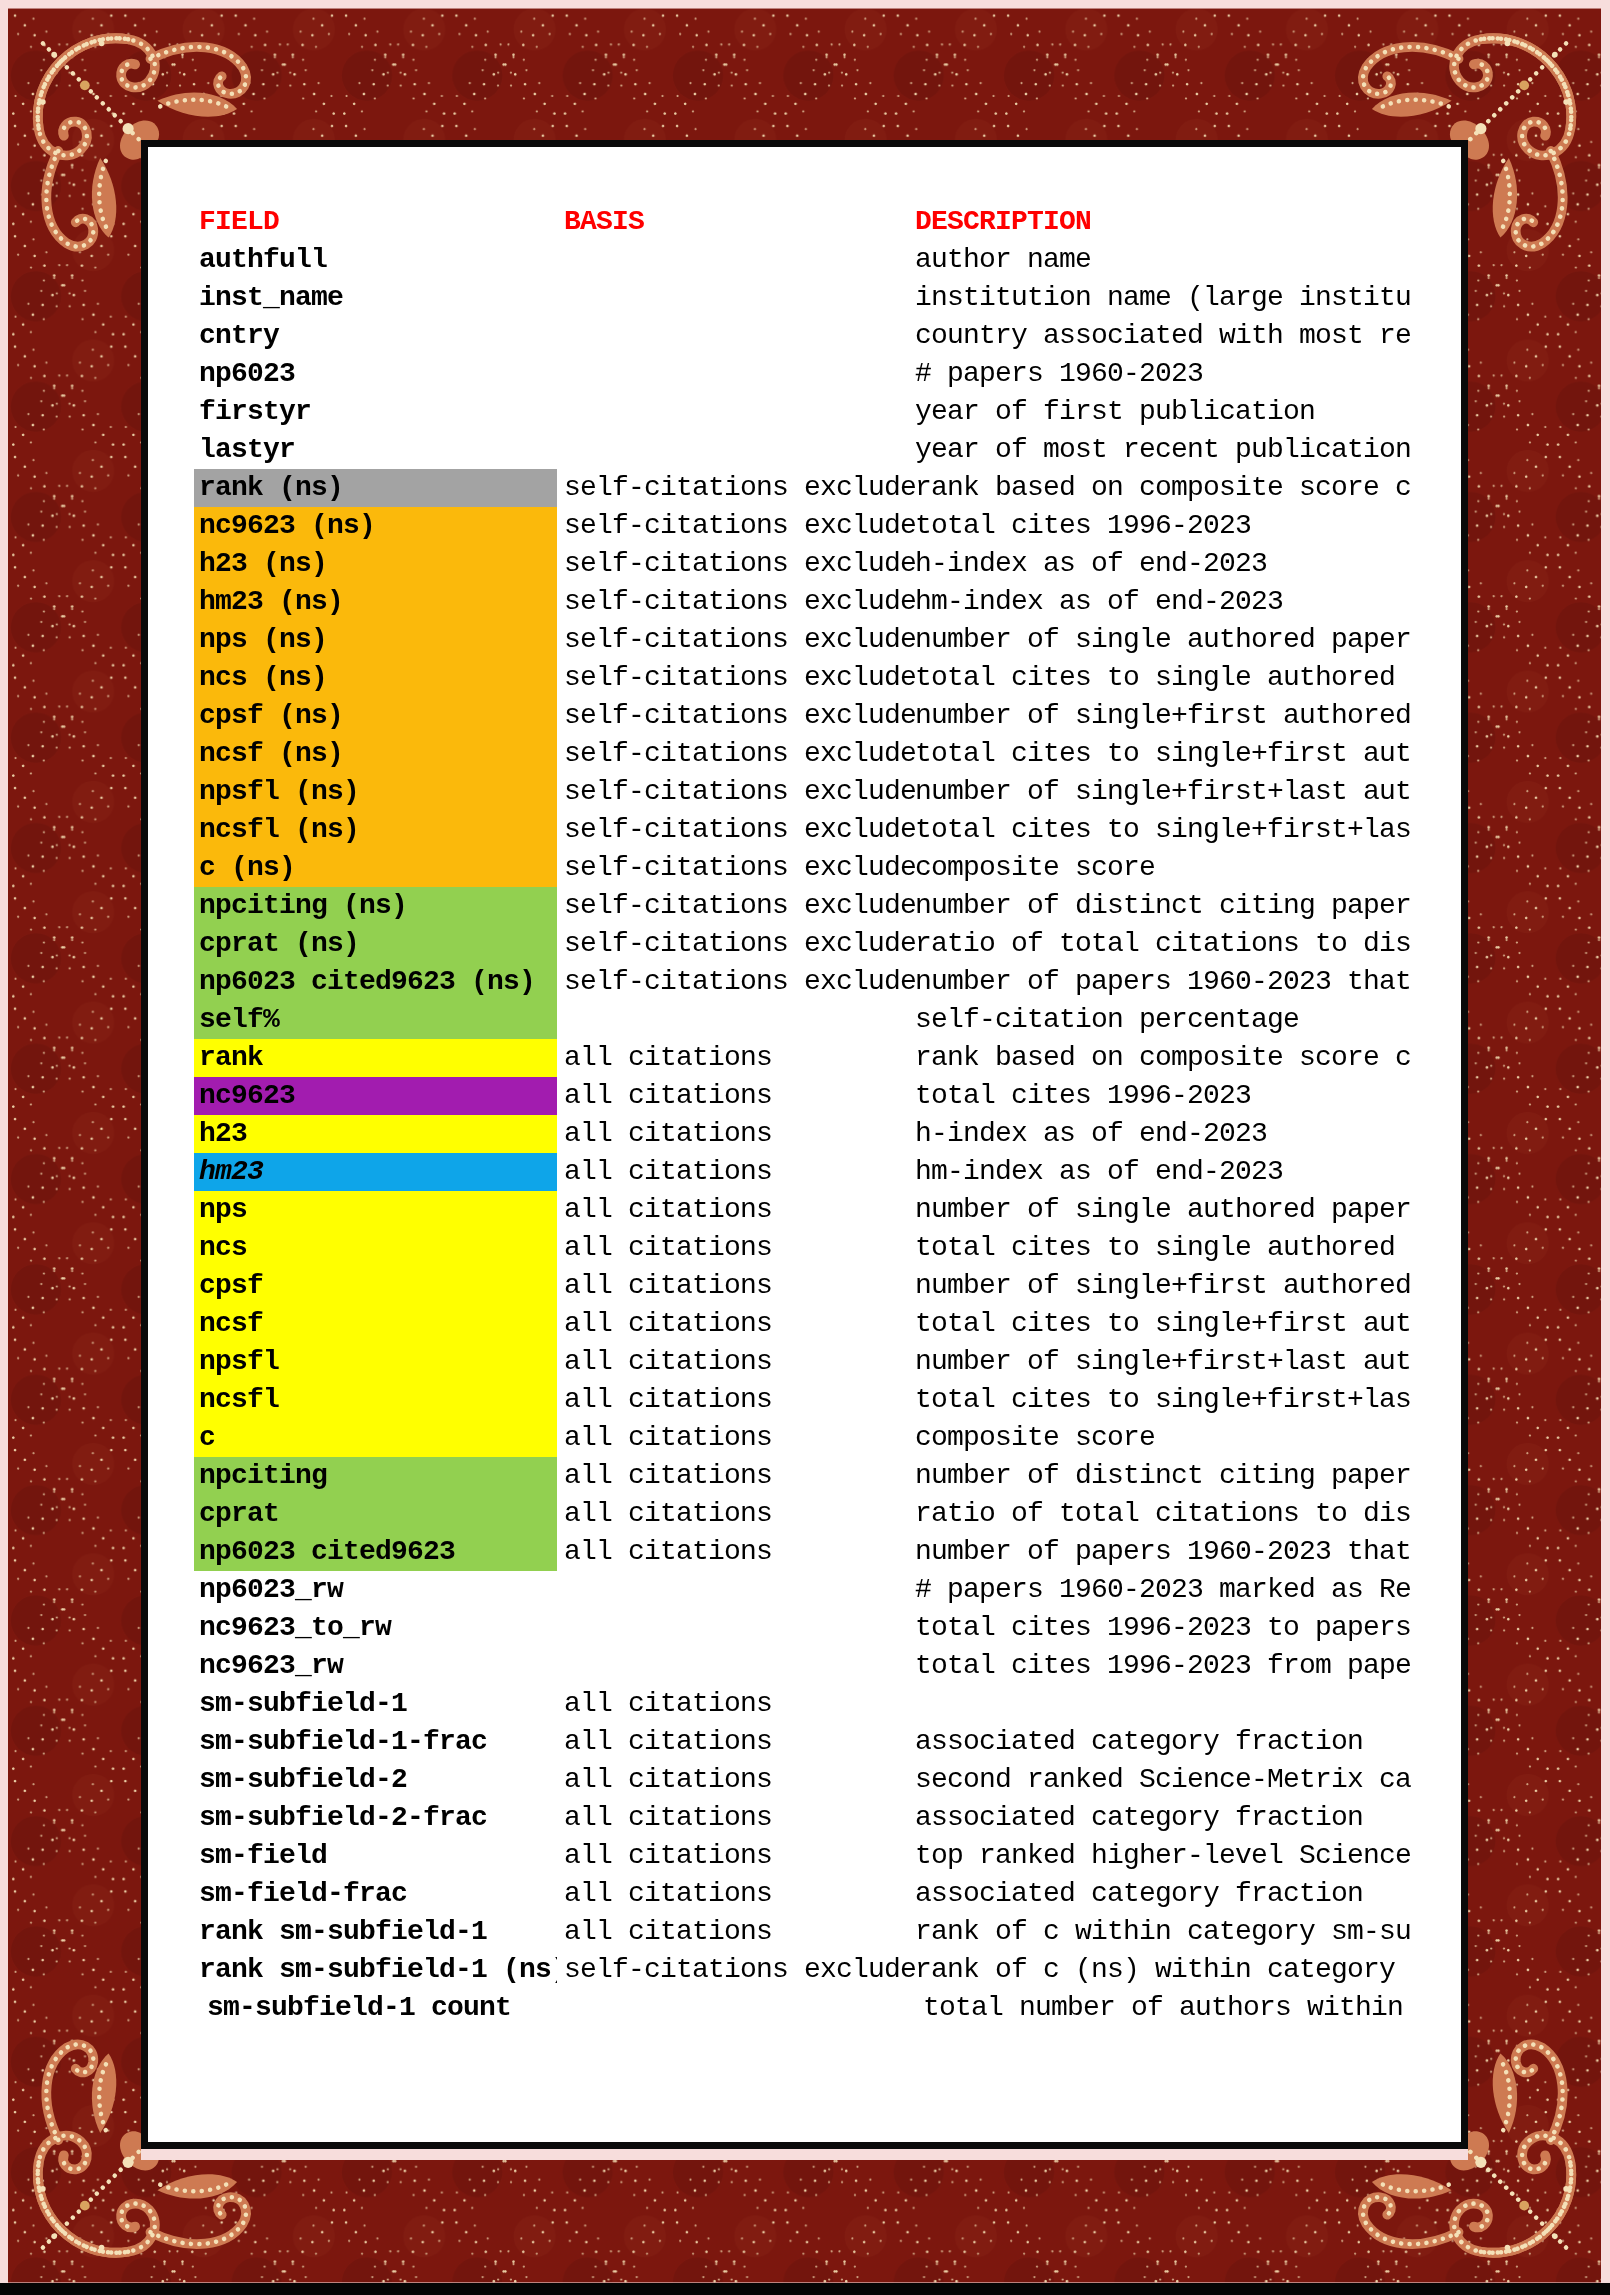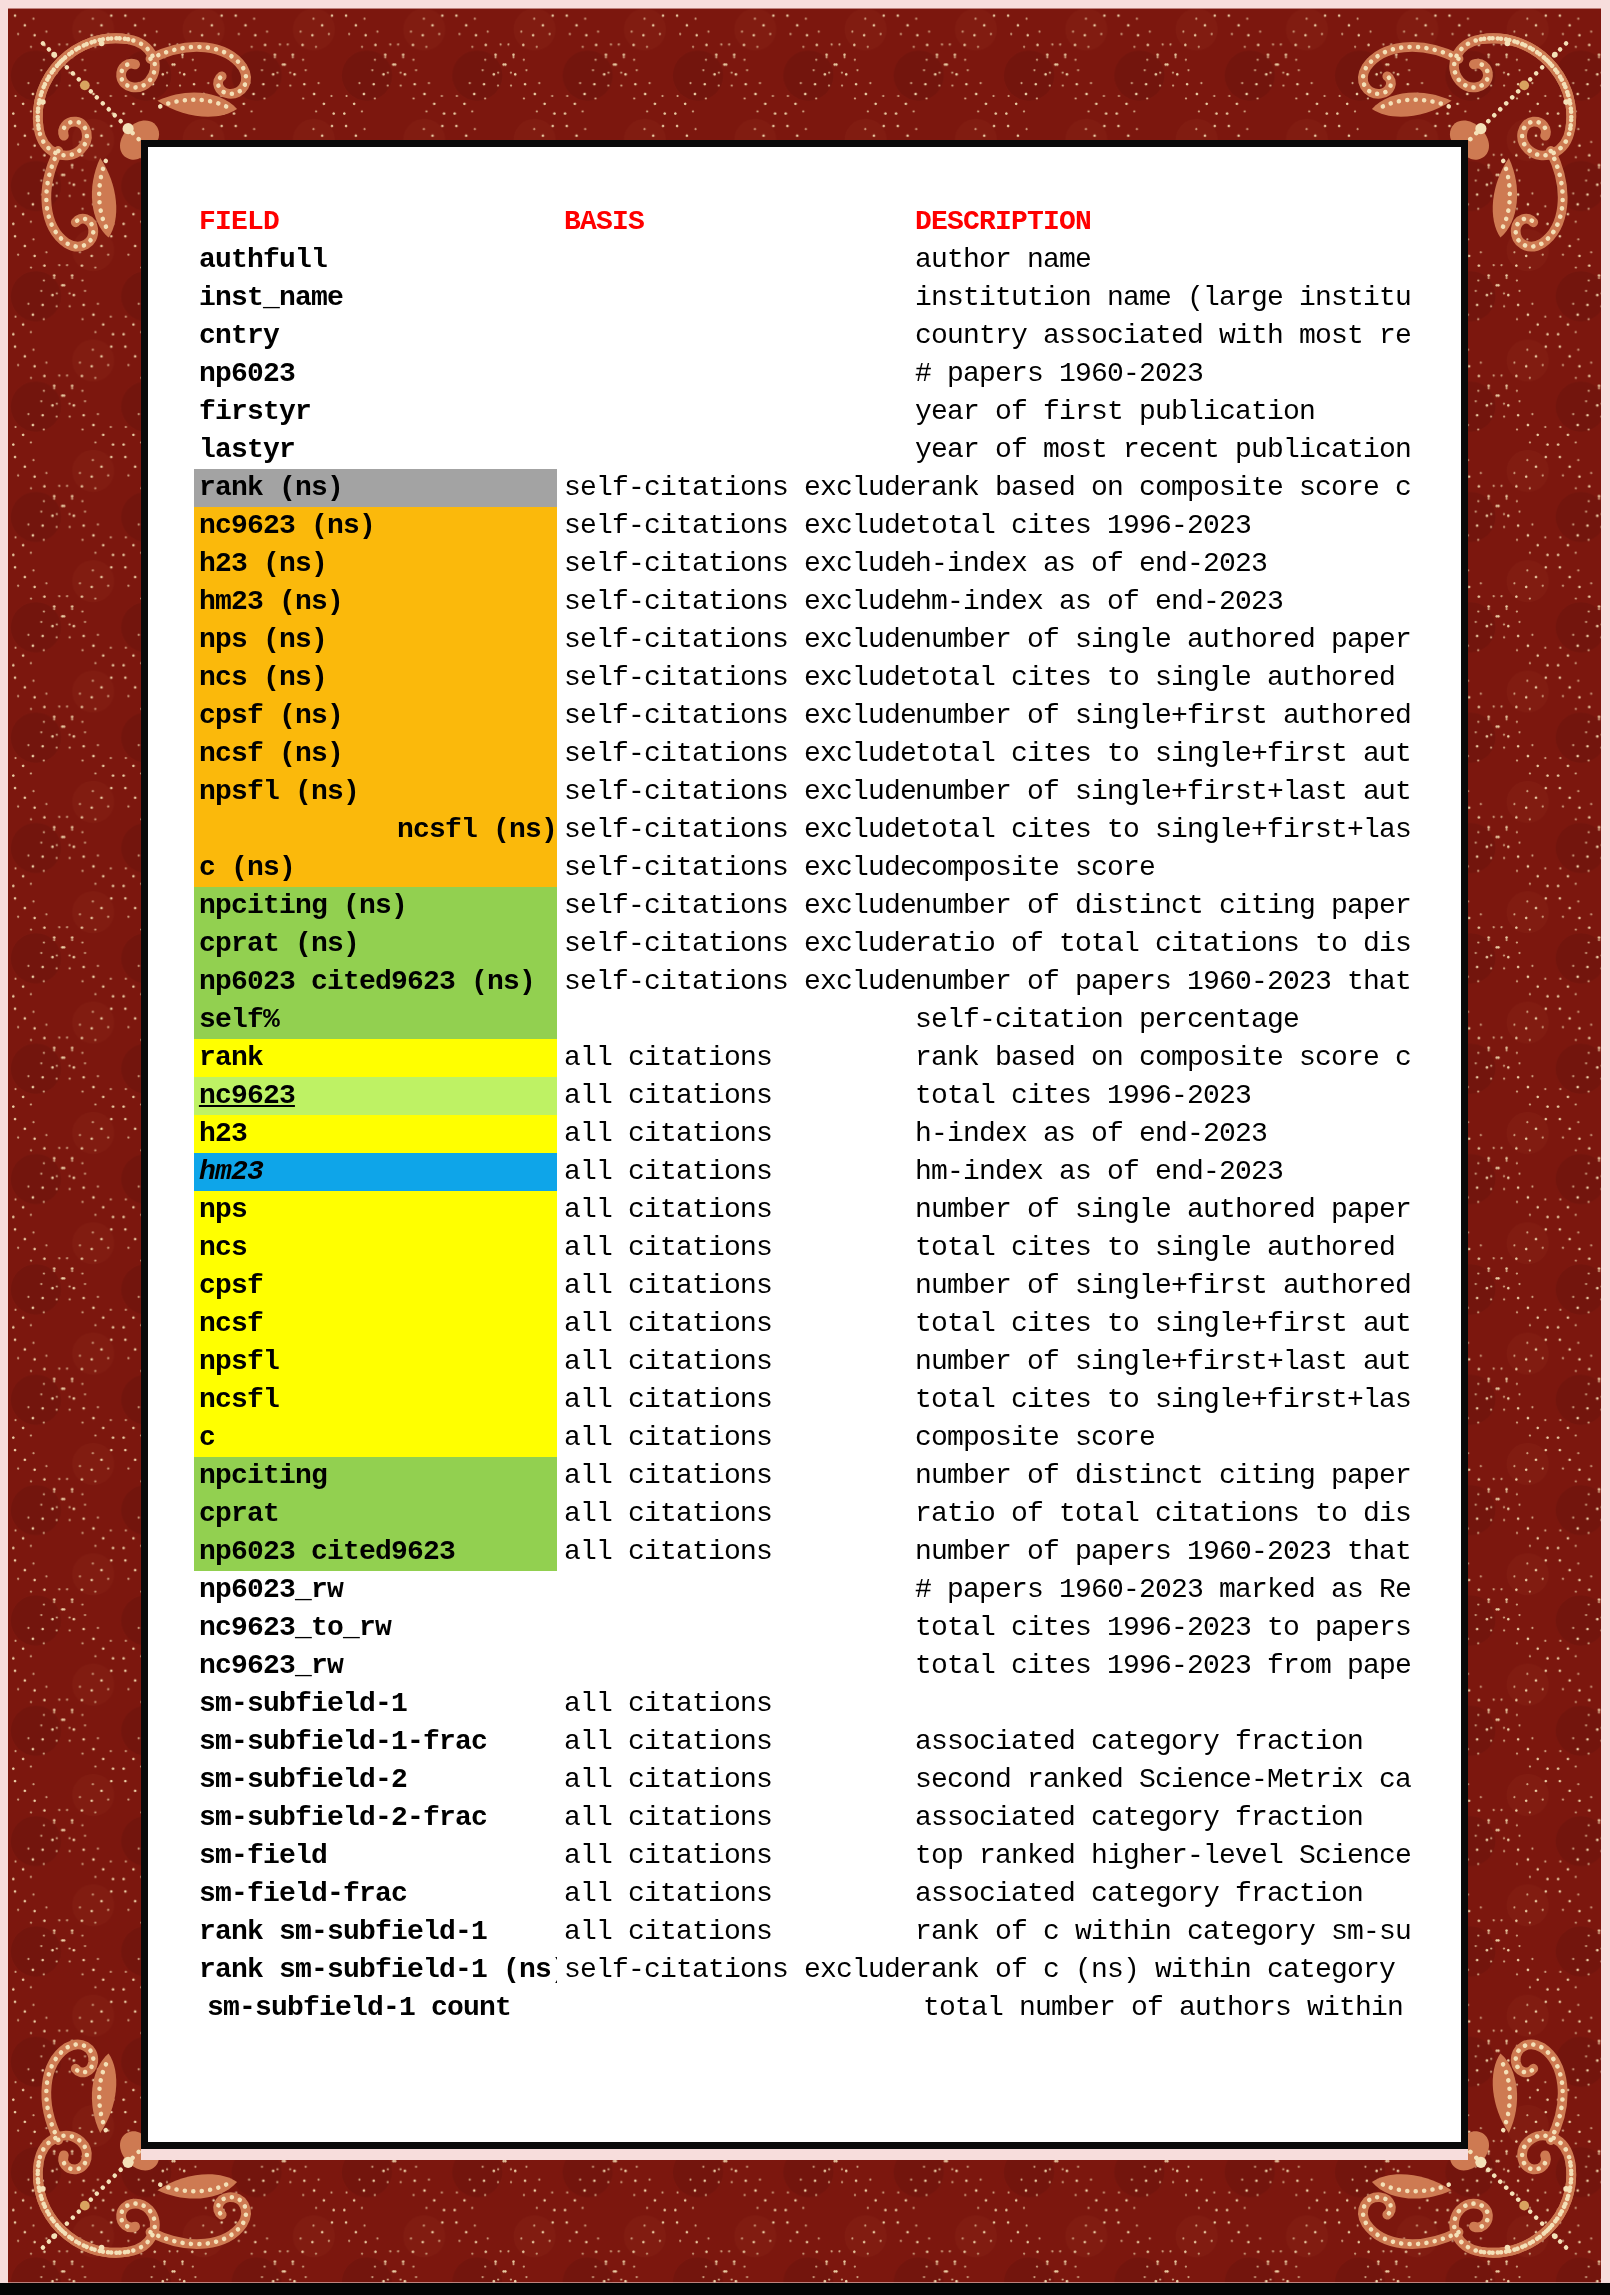--- a/index.html
+++ b/index.html
@@ -192,21 +192,21 @@
     <div class="cell desc">total cites to single+first aut</div>
   </div>
 
   <div class="row">
     <div class="cell field" style="background: rgb(251, 185, 11);">npsfl (ns)</div>
     <div class="cell basis">self-citations exclude</div>
     <div class="cell desc">number of single+first+last aut</div>
   </div>
 
   <div class="row">
-    <div class="cell field" style="background: rgb(251, 185, 11); text-align: right;">ncsfl (ns)</div>
+    <div class="cell field" style="background: rgb(251, 185, 11);">ncsfl (ns)</div>
     <div class="cell basis">self-citations exclude</div>
     <div class="cell desc">total cites to single+first+las</div>
   </div>
 
   <div class="row">
     <div class="cell field" style="background: rgb(251, 185, 11);">c (ns)</div>
     <div class="cell basis">self-citations exclude</div>
     <div class="cell desc">composite score</div>
   </div>
 
@@ -234,21 +234,21 @@
     <div class="cell desc">self-citation percentage</div>
   </div>
 
   <div class="row">
     <div class="cell field" style="background: rgb(255, 255, 0);">rank</div>
     <div class="cell basis">all citations</div>
     <div class="cell desc">rank based on composite score c</div>
   </div>
 
   <div class="row">
-    <div class="cell field" style="background: #bef264; text-decoration: underline;">nc9623</div>
+    <div class="cell field" style="background: #a21caf;">nc9623</div>
     <div class="cell basis">all citations</div>
     <div class="cell desc">total cites 1996-2023</div>
   </div>
 
   <div class="row">
     <div class="cell field" style="background: rgb(255, 255, 0);">h23</div>
     <div class="cell basis">all citations</div>
     <div class="cell desc">h-index as of end-2023</div>
   </div>
 

